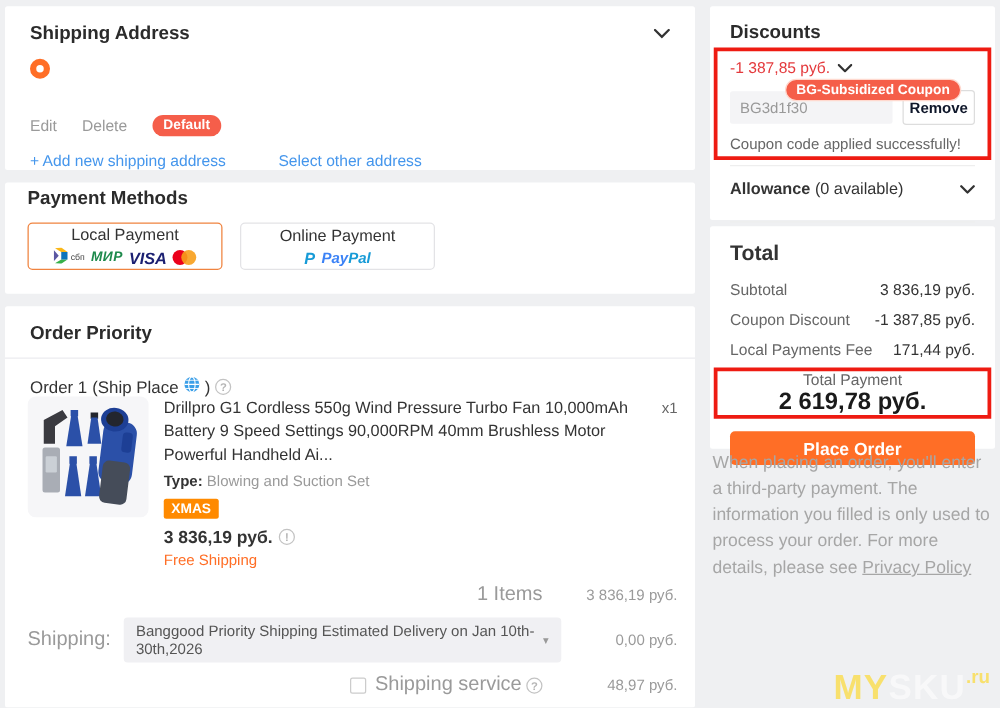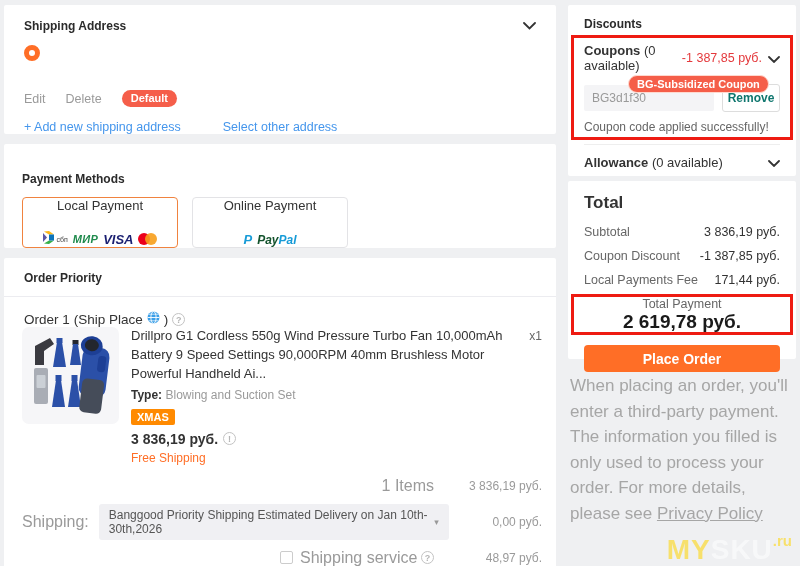--- a/index.html
+++ b/index.html
@@ -13,56 +13,56 @@
     font-size:13px;
   }
   .layout { display:flex; padding:5px 4px 0 4px; gap:12px; height:566px; }
   .left-col { width:552px; display:flex; flex-direction:column; gap:10px; }
   .right-col { width:228px; display:flex; flex-direction:column; }
   .card { background:#fff; border-radius:2px; }
 
   
   .ship-card { height:140px; padding:13px 20px 0 20px; }
   .sec-head { display:flex; justify-content:space-between; align-items:center; }
-  h2.sec-title { font-size:12px; font-weight:bold; color:#2b2b2b; }
+  h2.sec-title { font-size:15px; font-weight:bold; color:#2b2b2b; }
   .chev { cursor:pointer; flex:0 0 auto; }
   .radio-outer {
     display:inline-block; width:16px; height:16px; border-radius:50%;
     border:5px solid #ff6e26; background:#fff; margin-top:12px;
   }
   .addr-actions { margin-top:26px; display:flex; align-items:center; gap:20px; }
   .gray-link { color:#9a9a9a; font-size:12.5px; cursor:pointer; }
   .default-badge {
     background:#f55e4a; color:#fff; font-size:11px; font-weight:bold;
     padding:2px 9px 3px; border-radius:9px;
   }
   .addr-links { margin-top:13px; display:flex; gap:42px; }
   .blue-link { color:#4596ec; font-size:12.5px; cursor:pointer; text-decoration:none; }
 
   
-  .pay-card { height:108px; padding:28px 18px 0 18px; }
+  .pay-card { height:108px; padding:4px 18px 0 18px; }
   .pm-row { display:flex; gap:14px; margin-top:11px; }
   .pm-box {
-    width:156px; height:51px; border:1px solid #e3e3e6; border-radius:4px;
-    display:flex; flex-direction:column; align-items:center; justify-content:space-between;
+    width:156px; height:38px; border:1px solid #e3e3e6; border-radius:4px;
+    display:flex; flex-direction:column; align-items:center; justify-content:center;
     gap:3px; cursor:pointer; background:#fff;
   }
   .pm-box.selected { border:1px solid #f0833f; }
   .pm-label { font-size:13px; color:#333; }
   .pm-icons { display:flex; align-items:center; gap:5px; }
   .mir-txt { color:#1e8a4c; font-weight:bold; font-style:italic; font-size:11px; letter-spacing:.3px; }
   .visa-txt { color:#1a1f71; font-weight:bold; font-style:italic; font-size:13px; }
   .mc { position:relative; width:19px; height:12px; }
   .mc i { position:absolute; top:0; width:12px; height:12px; border-radius:50%; }
   .mc .c1 { left:0; background:#eb001b; }
   .mc .c2 { left:7px; background:#f79e1b; opacity:.9; }
   .sbp-txt { font-size:7px; color:#444; margin-left:-3px; }
   .pp-mark { color:#179bd7; font-weight:bold; font-style:italic; font-size:13px; }
   .pp-word { font-weight:bold; font-style:italic; font-size:12px; }
-  .pp-word .b1 { color:#14532d; } .pp-word .b2 { color:#179bd7; }
+  .pp-word .b1 { color:#3b82f6; } .pp-word .b2 { color:#179bd7; }
 
   
   .order-card { flex:1 1 auto; display:flex; flex-direction:column; }
   .order-head { padding:13px 20px 11px; border-bottom:1px solid #ececf0; }
   .order-body { padding:0 14px 0 18px; }
   .order-meta { margin-top:14px; padding-left:2px; font-size:13.5px; color:#333;
     display:flex; align-items:center; gap:4px; }
   .info-circle {
     display:inline-block; width:13px; height:13px; border:1px solid #c3c3c3;
     border-radius:50%; color:#b5b5b5; font-size:9px; line-height:12px;
@@ -110,21 +110,21 @@
     position:absolute; top:-9px; left:44px; z-index:3;
     background:#f55e49; border:1px solid #ffd9cf; color:#fff; font-size:11px;
     font-weight:bold; padding:2px 8px; border-radius:9px; white-space:nowrap;
   }
   .coupon-input {
     flex:1; height:26px; line-height:26px; background:#f4f4f6; color:#999;
     font-size:12px; padding:0 8px; margin-right:8px; border-radius:2px; cursor:text;
   }
   .remove-btn {
     width:58px; height:28px; background:#fff; border:1px solid #ddd; border-radius:3px;
-    font-family:inherit; font-size:12px; font-weight:bold; color:#0f766e; cursor:pointer;
+    font-family:inherit; font-size:12px; font-weight:bold; color:#0f172a; cursor:pointer;
   }
   .coupon-status { margin-top:8px; font-size:12px; color:#666; }
   .divider { border-top:1px solid #eee; margin-top:10px; }
   .disc-row { display:flex; align-items:center; padding:10px 0 9px; cursor:pointer; }
   .disc-row .lbl { flex:1; font-size:13px; color:#333; }
   .disc-row .lbl b { font-weight:bold; }
 
   
   .total-card { height:178px; padding:12px 16px 0; }
   .total-card h2 { font-size:17px; font-weight:bold; margin-bottom:12px; }
@@ -134,21 +134,21 @@
   .t-total { position:relative; display:flex; justify-content:space-between;
     align-items:center; margin:4px 0 12px;flex-direction:column; }
   .red-box.totalpay { top:-3px; left:-13px; right:-13px; bottom:-2px; }
   .t-total .t-lbl { color:#666; font-size:12.5px; }
   .t-total .t-big { font-size:19px; font-weight:bold; color:#1a1a1a; }
   .place-order {
     width:100%; height:27px; background:#ff6e26; border:none; border-radius:4px;
     color:#fff; font-family:inherit; font-size:14px; font-weight:bold; cursor:pointer;
   }
 
-  .disclaimer { margin-top:14px; padding:0 2px; font-size:17px; color:#a6a6a6; line-height:1.5; }
+  .disclaimer { padding:0 2px; font-size:14px; color:#a6a6a6; line-height:1.5; }
   .disclaimer a { color:#a6a6a6; text-decoration:underline; cursor:pointer; }
 
   .watermark {
     position:absolute; right:8px; bottom:0px; font-weight:bold; font-size:28px;
     letter-spacing:1px; opacity:.55; pointer-events:none;
   }
   .wm-y { color:#ffd400; }
   .wm-w { color:#ffffff; }
   .wm-ru { color:#ffd400; font-size:15px; vertical-align:13px; letter-spacing:0; }
 </style>
@@ -300,24 +300,20 @@
   </div>
 
   <div class="right-col">
 
     <section class="card disc-card">
       <h2 class="sec-title">Discounts</h2>
 
       <div class="coupon-block">
         <div class="red-box coupons"></div>
         <div class="coupon-row">
-          <span class="lbl">
-            <b>Coupons</b>
-            <span>(0 available)</span>
-          </span>
           <span class="red-amt">-1 387,85 руб.</span>
           <span>
             <svg width="12" height="7" viewBox="0 0 12 7">
                 <polyline points="1,1 6,6 11,1" fill="none" stroke="#333" stroke-width="1.8" stroke-linecap="round"></polyline>
               </svg>
           </span>
         </div>
         <div class="coupon-input-row">
           <span class="coupon-badge">BG-Subsidized Coupon</span>
           <div class="coupon-input">BG3d1f30</div>

